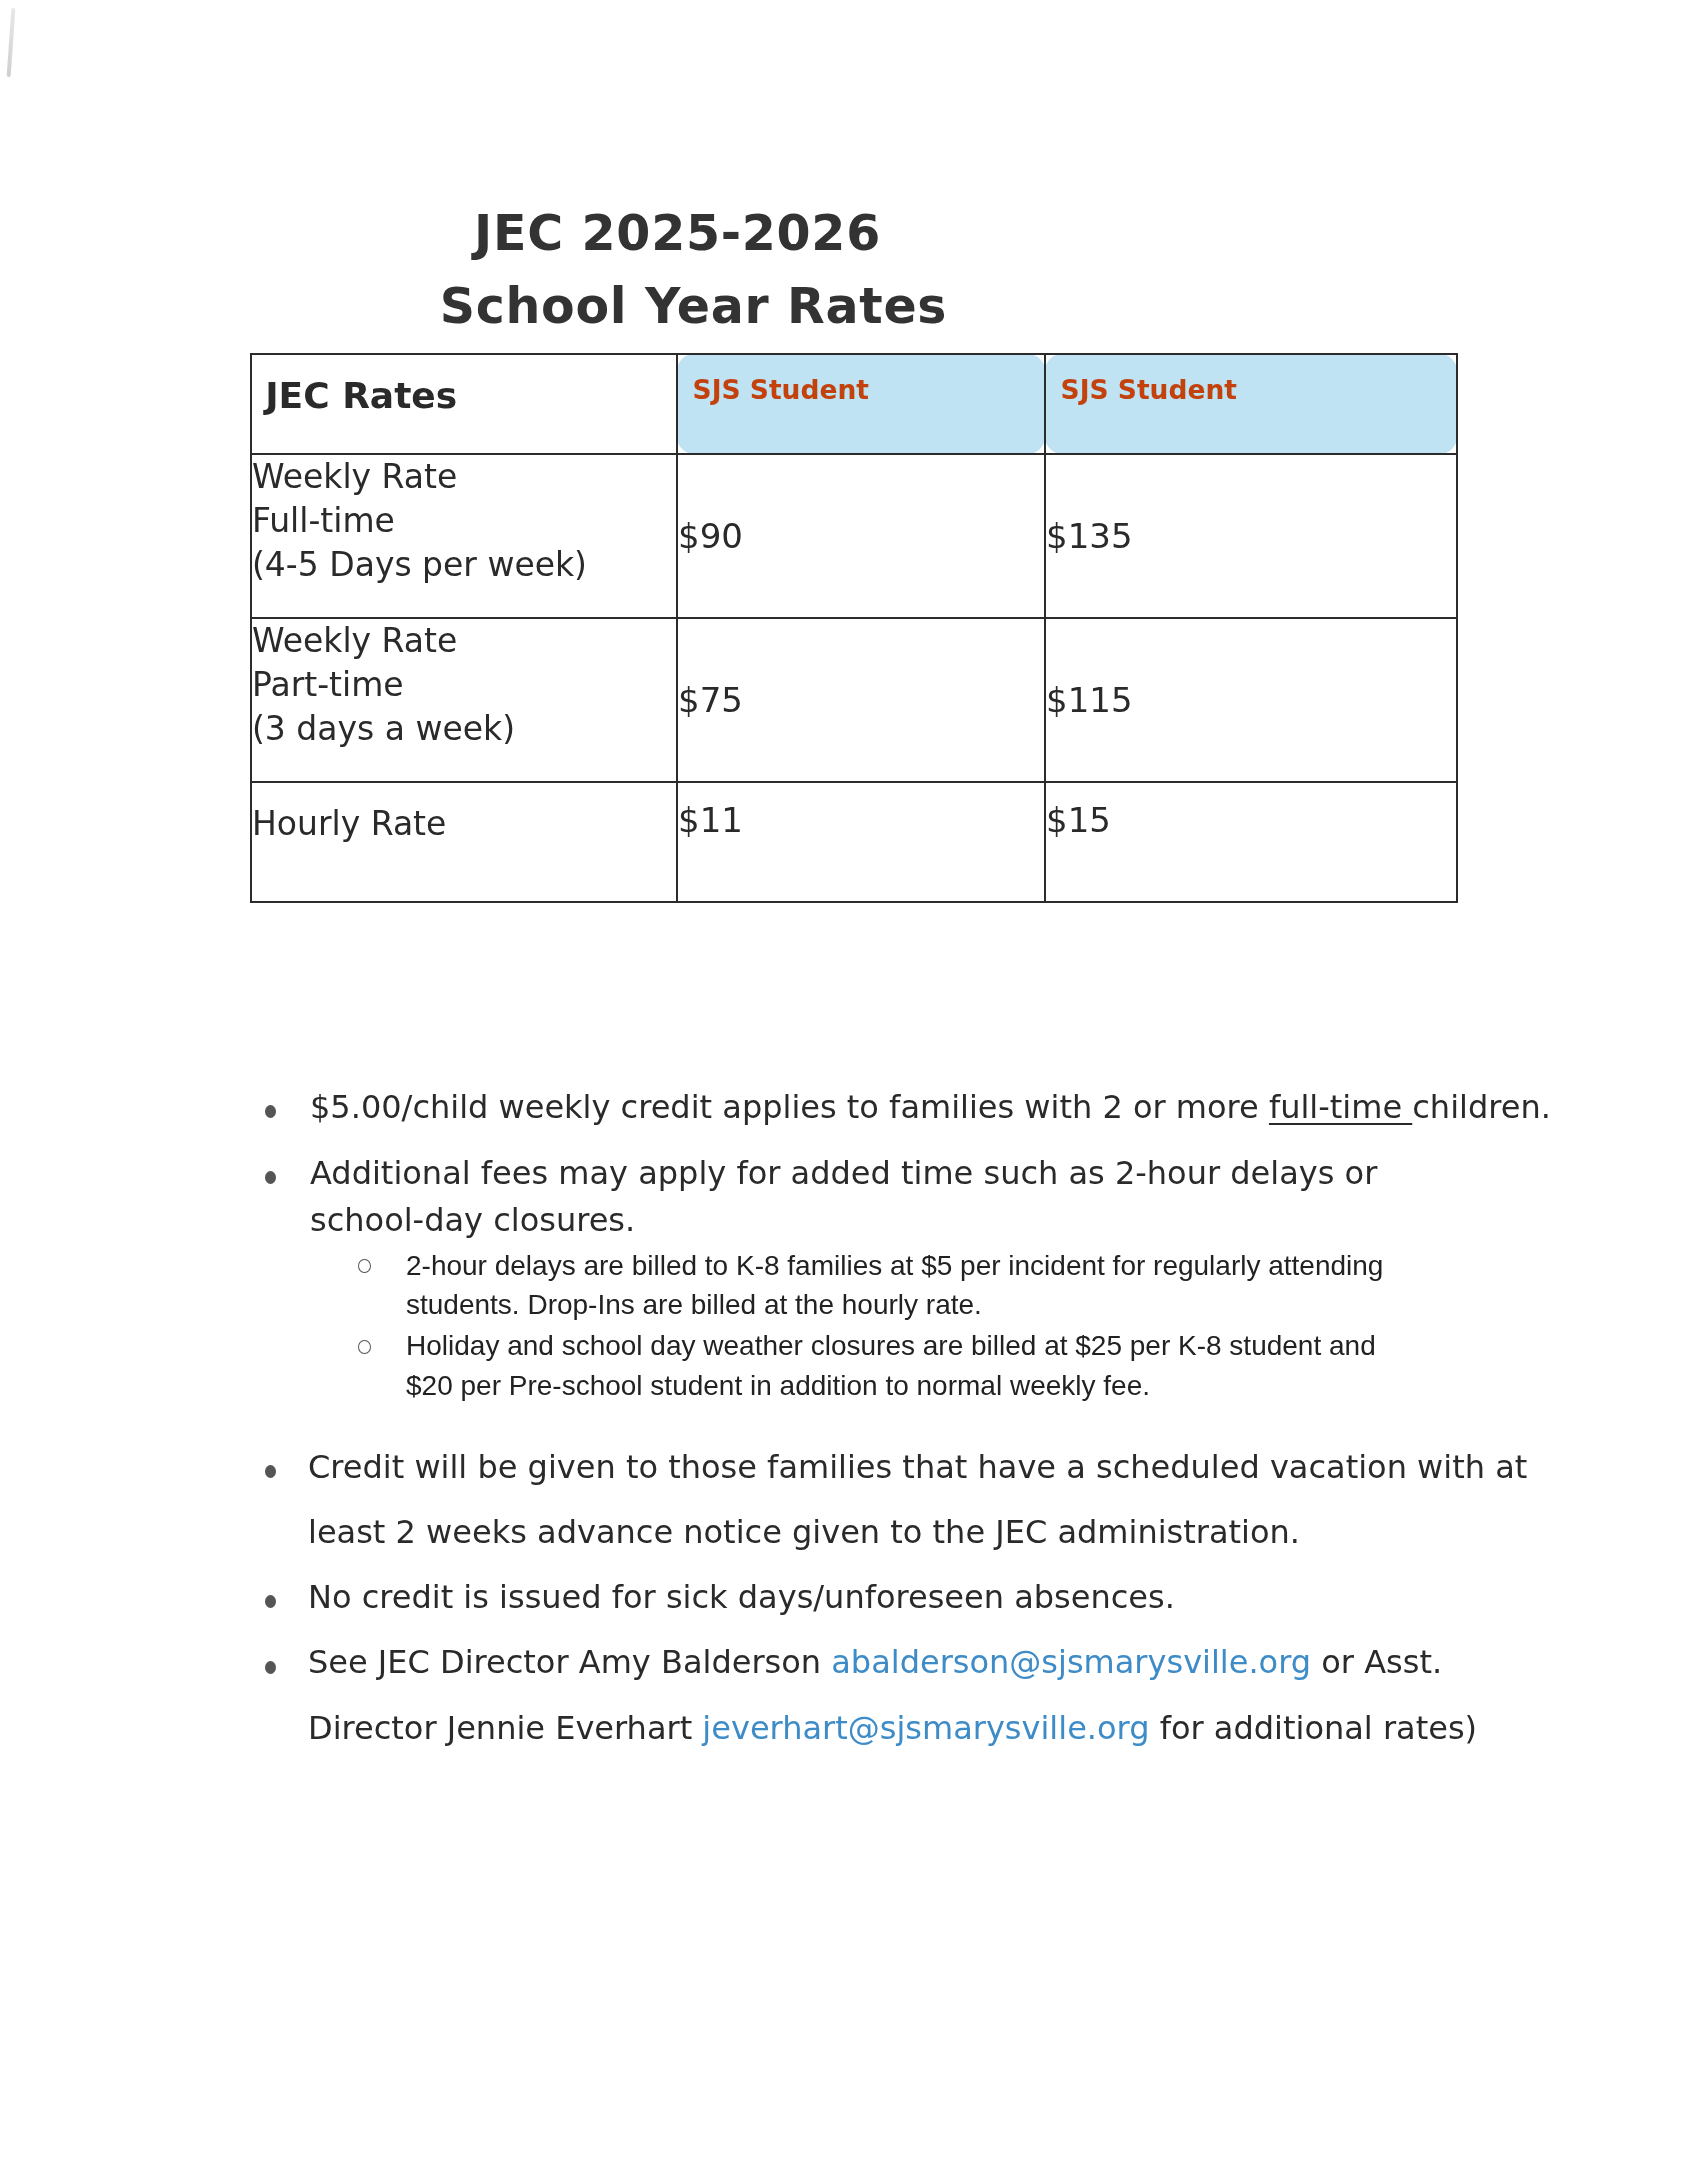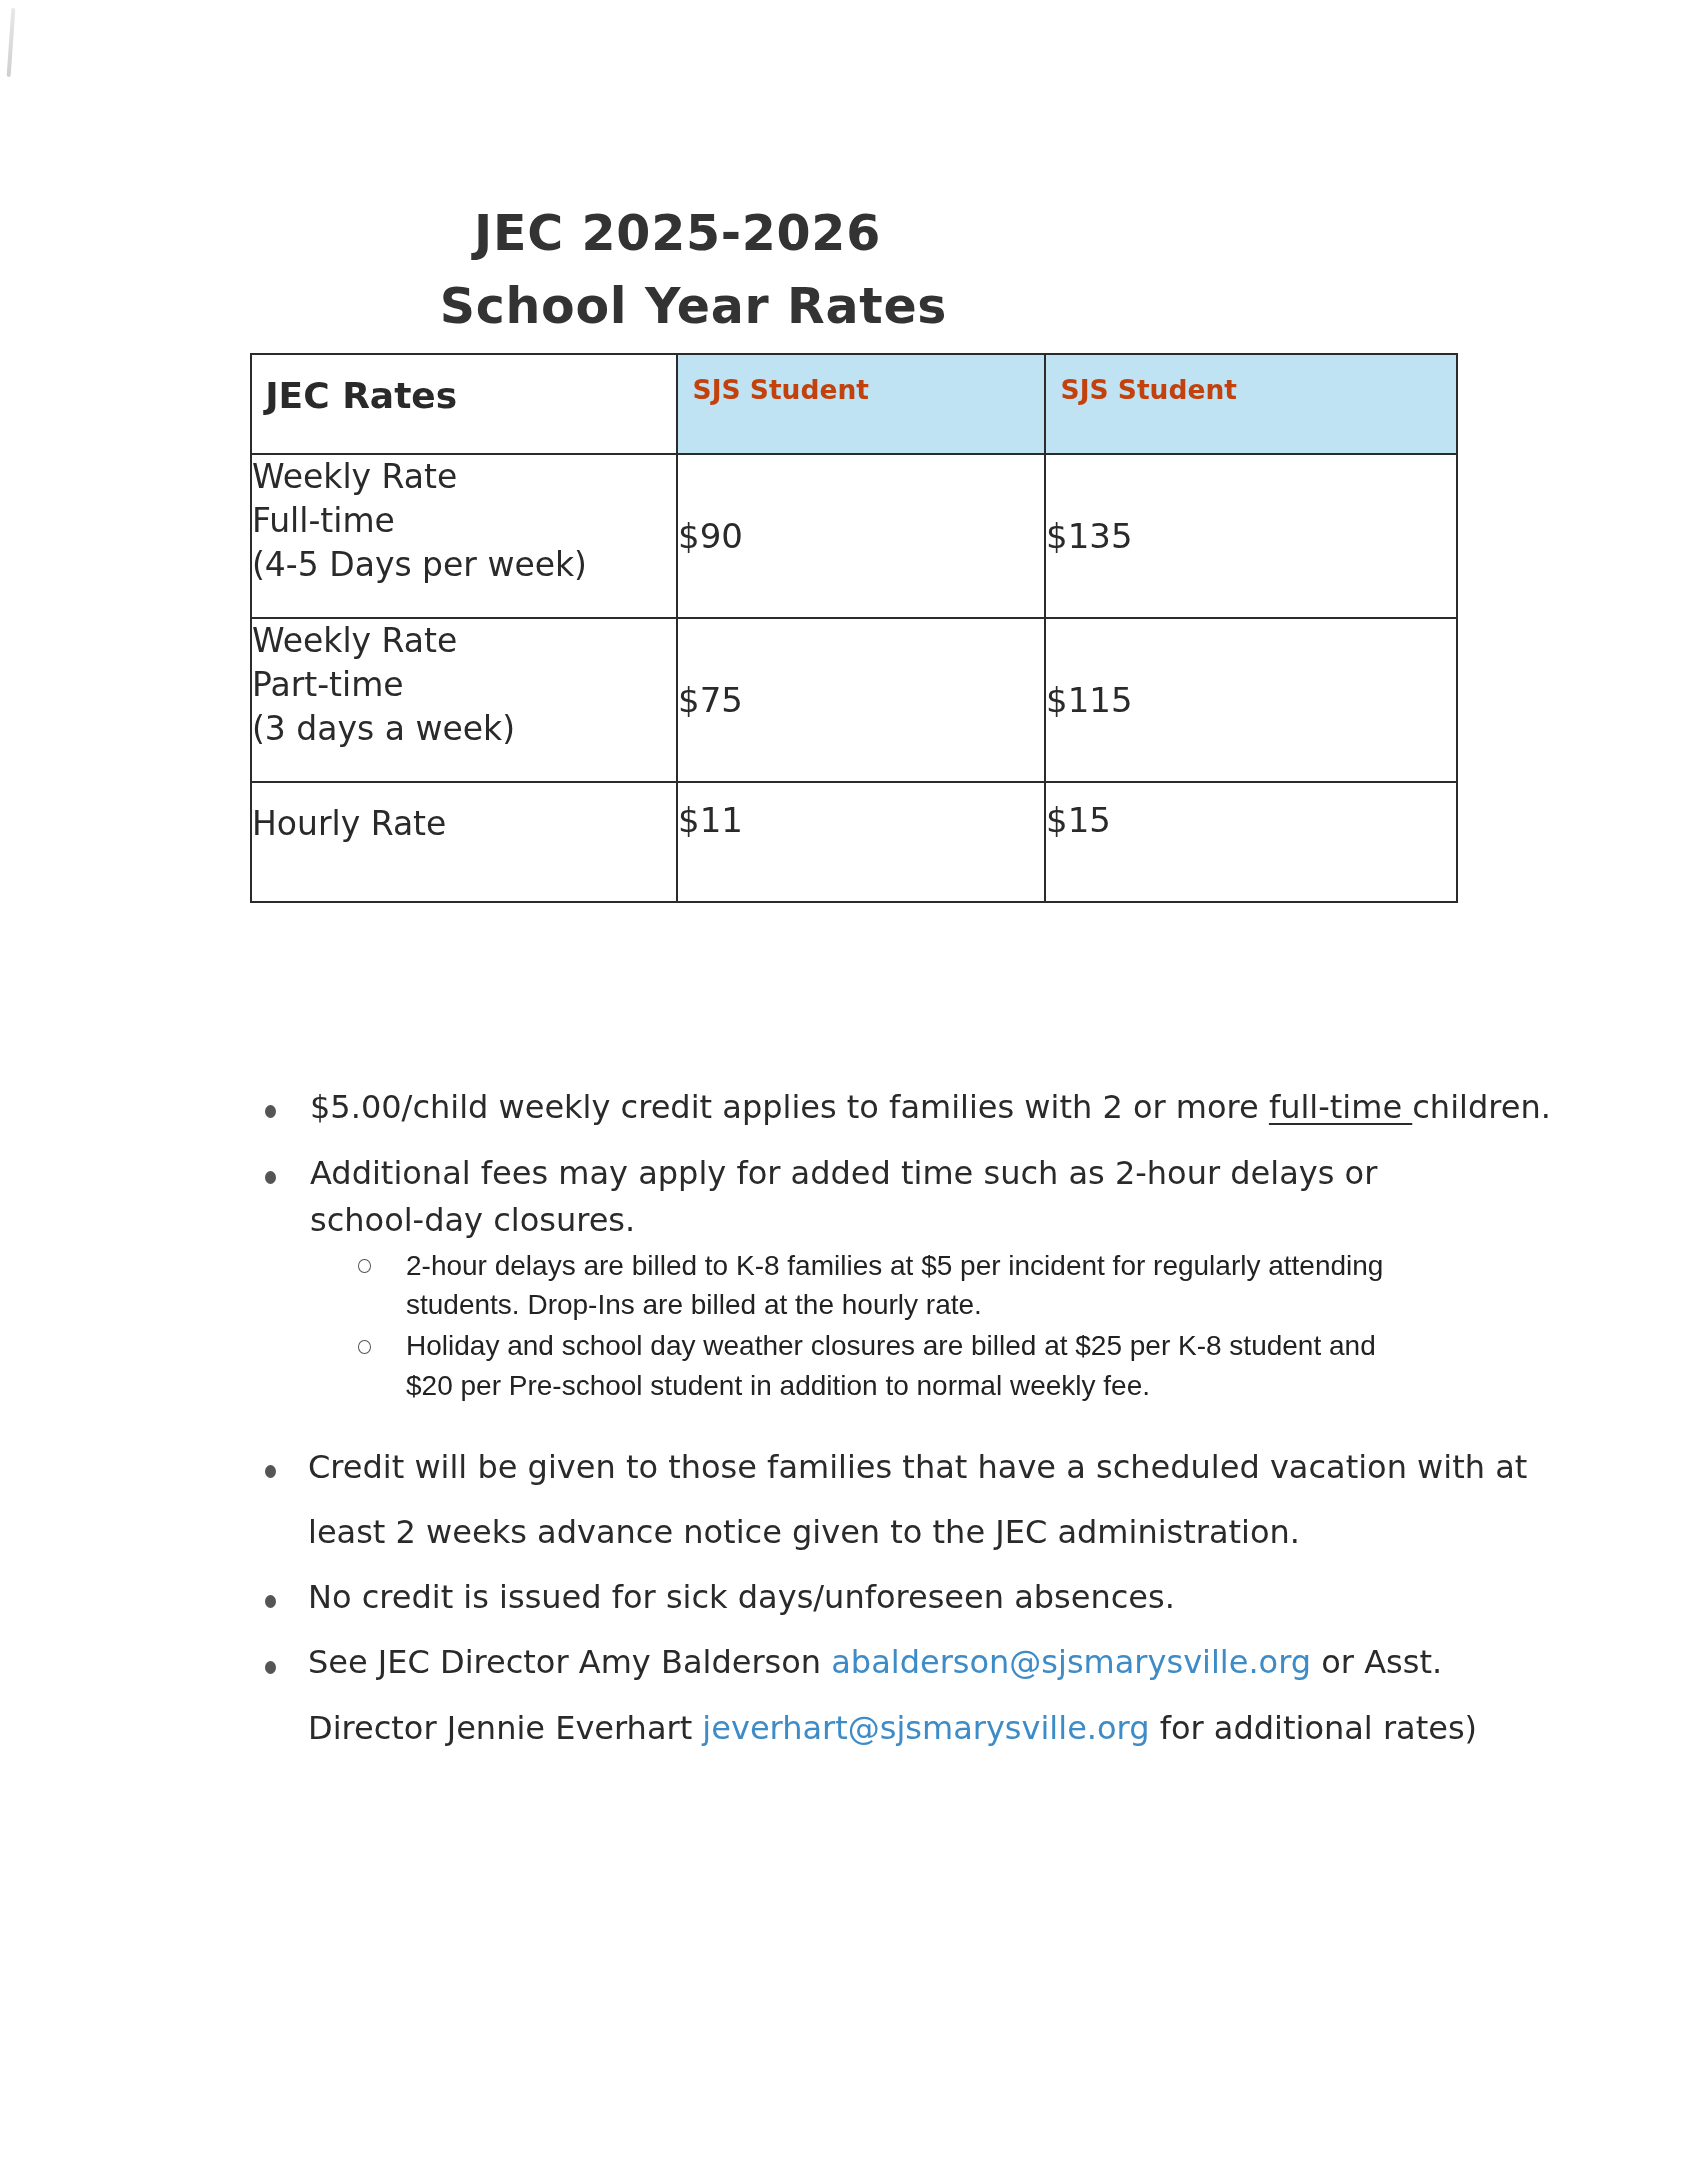--- a/index.html
+++ b/index.html
@@ -8,21 +8,21 @@
   .scan-mark { position:absolute; left:9.3px; top:8px; width:4px; height:69px;
                background:linear-gradient(#e8e8e8,#cfcfcf); border-radius:2px; transform:rotate(4deg); }
   .title { position:absolute; left:0; width:1355px; text-align:center; font-weight:bold;
            color:#333; letter-spacing:0.7px; }
   .title.l1 { top:205px; font-size:49px; }
   .title.l2 { top:278px; font-size:49px;padding-left:16px; }
   table.rates { position:absolute; left:250px; top:353px; width:1205px; border-collapse:collapse;
                 table-layout:fixed; }
   table.rates td { border:2px solid #2b2b2b; vertical-align:top; padding:0; }
   col.c1 { width:426px; } col.c2 { width:368px; } col.c3 { width:412px; }
-  .hdr td { height:78px; }
+  .hdr td { height:78px;border-radius:17px; }
   .hdr .blue { background:#bfe3f3; }
   .hdr .lbl { font-size:36px; font-weight:bold; padding:20px 0 0 13.2px; color:#2a2a2a; }
   .hdr .sjs { font-size:26.5px; font-weight:bold; padding:18.5px 0 0 14.6px; color:#c2410c; }
   .rowlbl { font-size:33px; line-height:44px; padding:13.2px 0 0 13.2px; color:#2a2a2a; }
   .sub { font-size:25px; line-height:34px; padding:13.2px 0 0 14.6px; color:#333; }
   .price { font-size:34px; text-align:left; vertical-align:middle !important; color:#2a2a2a;margin-left:8px; }
   .r1 td { height:116px; }
   .r2 td { height:162px; }
   .r3 td { height:162px; }
   .r4 td { height:104px; }

